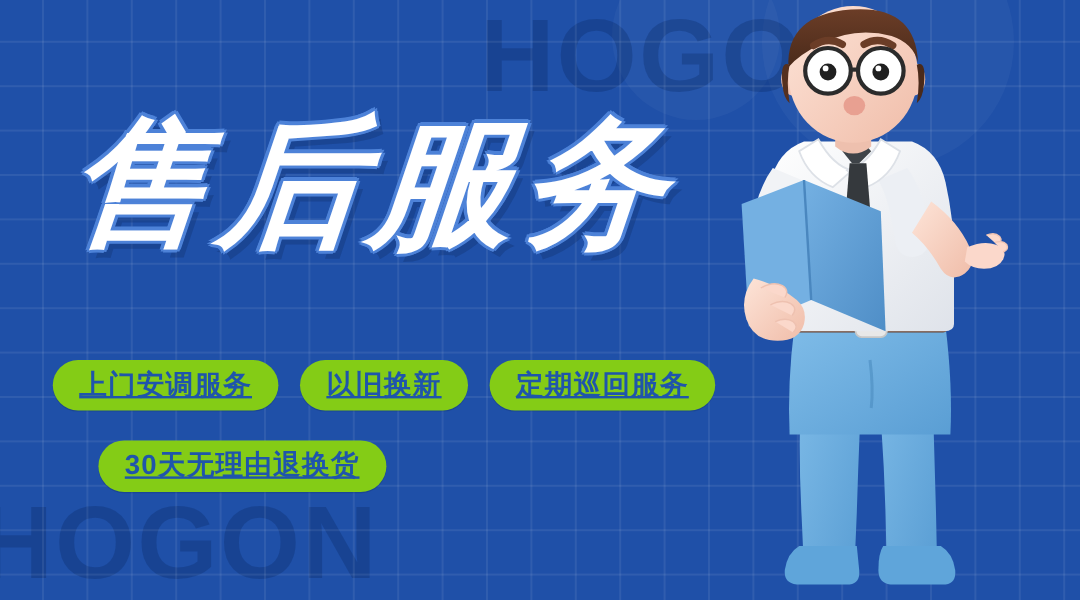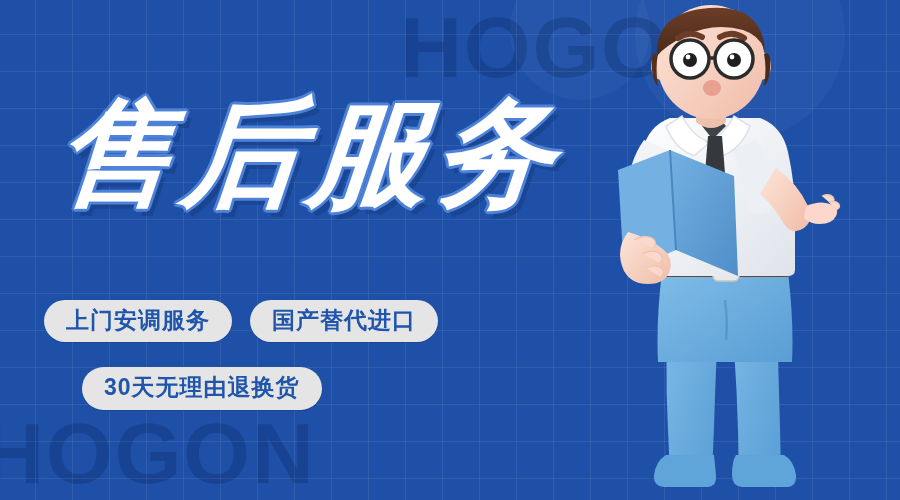--- a/index.html
+++ b/index.html
@@ -100,30 +100,31 @@
   .badge-row {
     display: flex;
     align-items: center;
     gap: 18px;
     margin-bottom: 25px;
   }
   .badge-row.row-2 {
     padding-left: 38px;
   }
   .badge {
-    background: #e5e5e5;
+    background: #84cc16;
     color: #1f55ab;
     font-size: 23px;
     font-weight: 700;
     letter-spacing: 1px;
     border-radius: 999px;
     padding: 7px 22px 9px 22px;
     white-space: nowrap;
     line-height: 1.15;
     box-shadow: 0 1px 0 rgba(12,40,90,0.25);
+    text-decoration: underline;
   }
 
   
   .character {
     position: absolute;
     right: 0;
     top: 0;
     width: 300px;
     height: 500px;
     z-index: 5;
@@ -252,20 +253,21 @@
         <ellipse cx="112" cy="88" rx="9" ry="8" fill="#e8a091"></ellipse>
       </g>
     </svg>
   </div>
 
   <div class="headline">售后服务</div>
 
   <div class="badge-rows">
     <div class="badge-row row-1">
       <div class="badge">上门安调服务</div>
-      <div class="badge">国产替代进口</div>
+      <div class="badge">以旧换新</div>
+      <div class="badge">定期巡回服务</div>
     </div>
     <div class="badge-row row-2">
       <div class="badge">30天无理由退换货</div>
     </div>
   </div>
 
 </div>
 
 </body></html>

